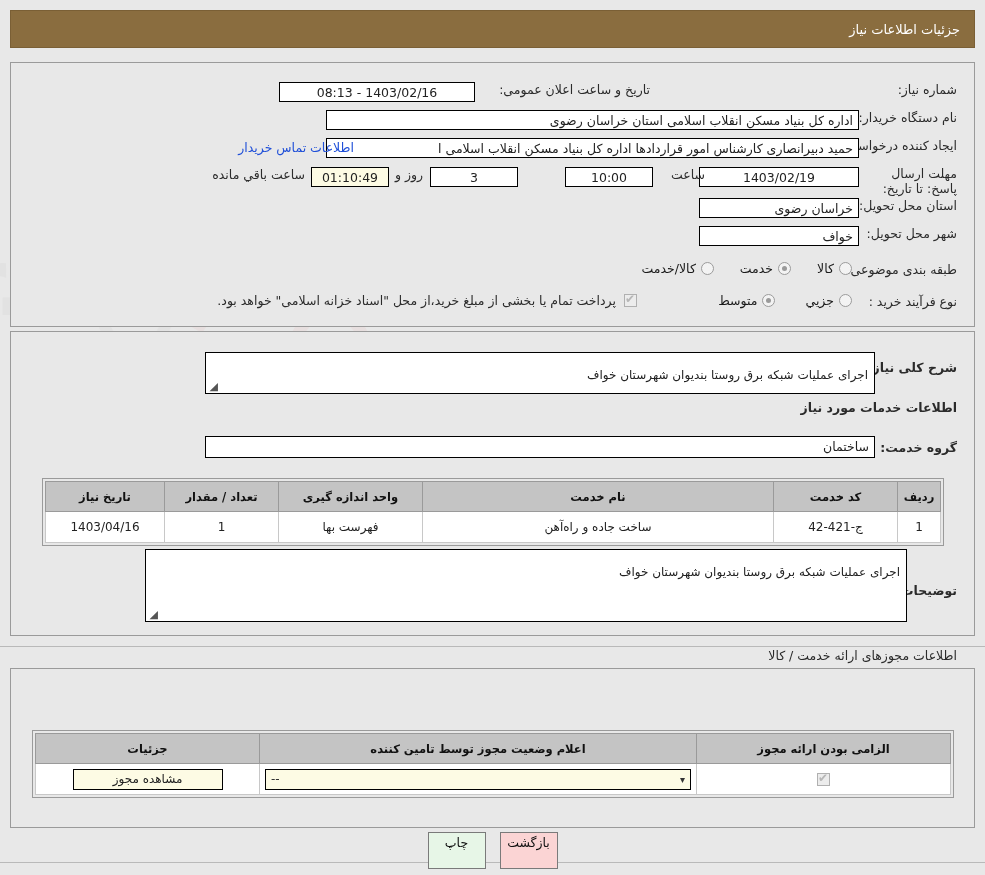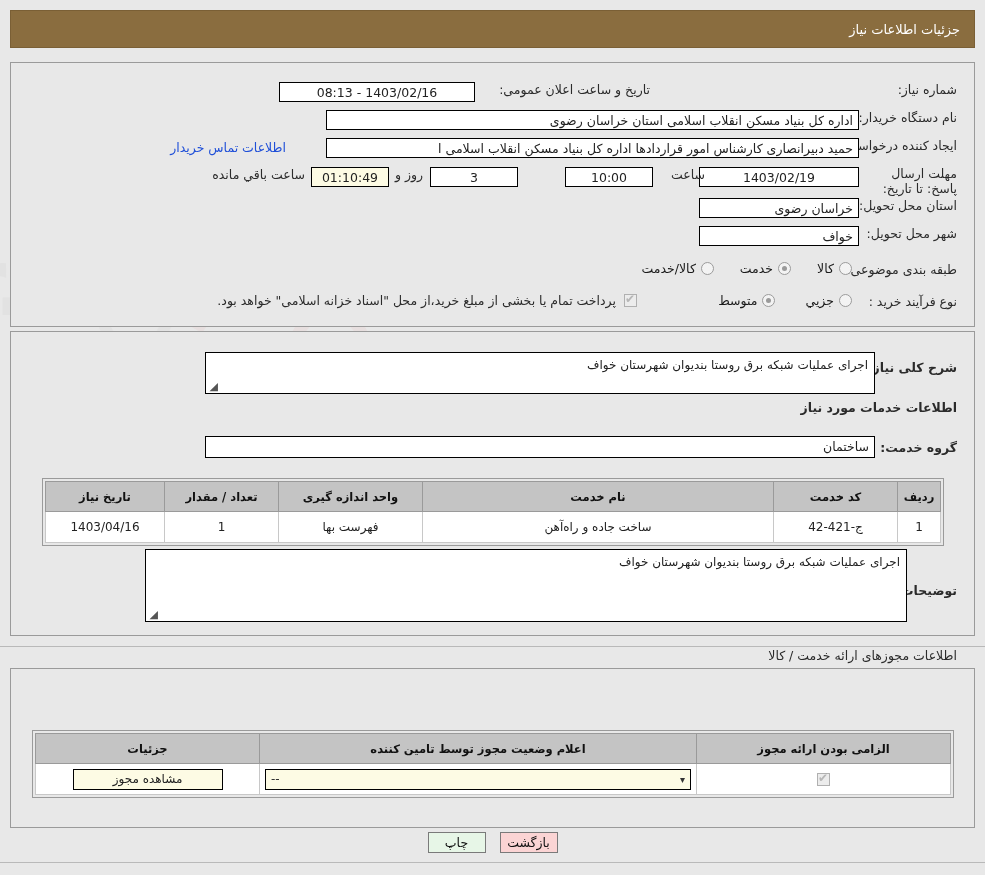--- a/index.html
+++ b/index.html
@@ -138,21 +138,21 @@
     line-height: 14px;
   }
 
   
   .ta {
     background: #ffffff;
     border: 1px solid #000000;
     box-sizing: border-box;
     font-size: 12px;
     color: #222;
-    padding: 5px 6px;
+    padding: 15px 6px;
     position: relative;
     overflow: hidden;
   }
   .ta .grip {
     position: absolute;
     bottom: 1px; left: 2px;
     width: 10px; height: 10px;
     color: #555;
     font-size: 11px;
     line-height: 10px;
@@ -233,21 +233,21 @@
     top: 832px;
     left: 0; right: 0;
     display: flex;
     justify-content: center;
     gap: 14px;
     z-index: 3;
   }
   .btn {
     font-size: 12.5px;
     width: 58px;
-    height: 21px;
+    height: 37px;
     line-height: 19px;
     text-align: center;
     border: 1px solid #7a7a7a;
     box-sizing: border-box;
     cursor: pointer;
     color: #111;
   }
   .btn-print  { background: #e7f6e7; }
   .btn-back   { background: #fbd4d4; }
 
@@ -292,21 +292,21 @@
 
   <div class="row" style="top:110px; right:28px;">
     <span class="lbl">نام دستگاه خریدار:</span>
   </div>
   <div class="box rt" style="position:absolute; top:110px; right:126px; width:533px; z-index:3;">اداره کل بنیاد مسکن انقلاب اسلامی استان خراسان رضوی</div>
 
   <div class="row" style="top:138px; right:28px;">
     <span class="lbl">ایجاد کننده درخواست:</span>
   </div>
   <div class="box rt" style="position:absolute; top:138px; right:126px; width:533px; z-index:3;">حمید دبیرانصاری کارشناس امور قراردادها اداره کل بنیاد مسکن انقلاب اسلامی ا</div>
-  <div class="link" style="position:absolute; top:140px; right:699px; z-index:4;">اطلاعات تماس خریدار</div>
+  <div class="link" style="position:absolute; top:140px; right:631px; z-index:4;">اطلاعات تماس خریدار</div>
 
   <div class="row" style="top:166px; right:28px; max-width:95px; white-space:normal; display:block; line-height:15px;">
     <span class="lbl">مهلت ارسال پاسخ: تا تاریخ:</span>
   </div>
   <div class="box" style="position:absolute; top:167px; right:126px; width:160px; z-index:3;">1403/02/19</div>
   <div class="row" style="top:167px; right:280px;">
     <span class="lbl">ساعت</span>
   </div>
   <div class="box" style="position:absolute; top:167px; right:332px; width:88px; z-index:3;">10:00</div>
   <div class="box" style="position:absolute; top:167px; right:467px; width:88px; z-index:3;">3</div>

